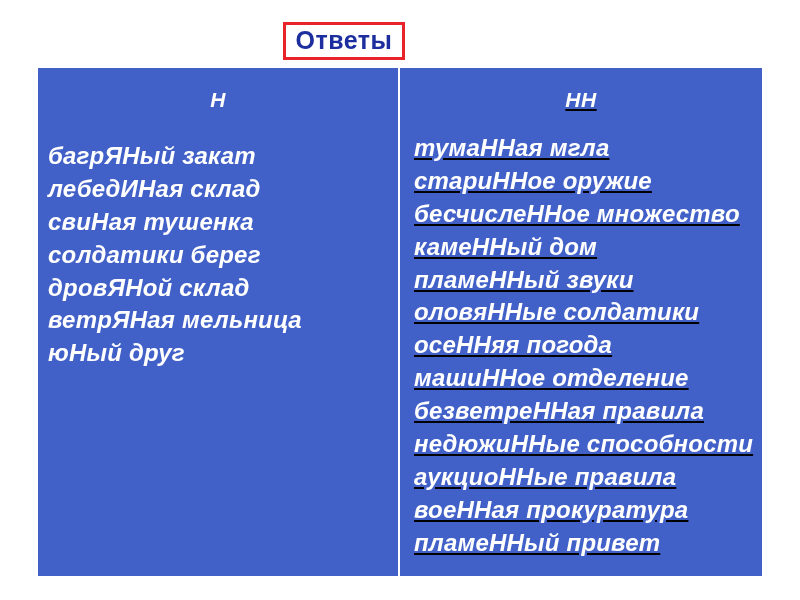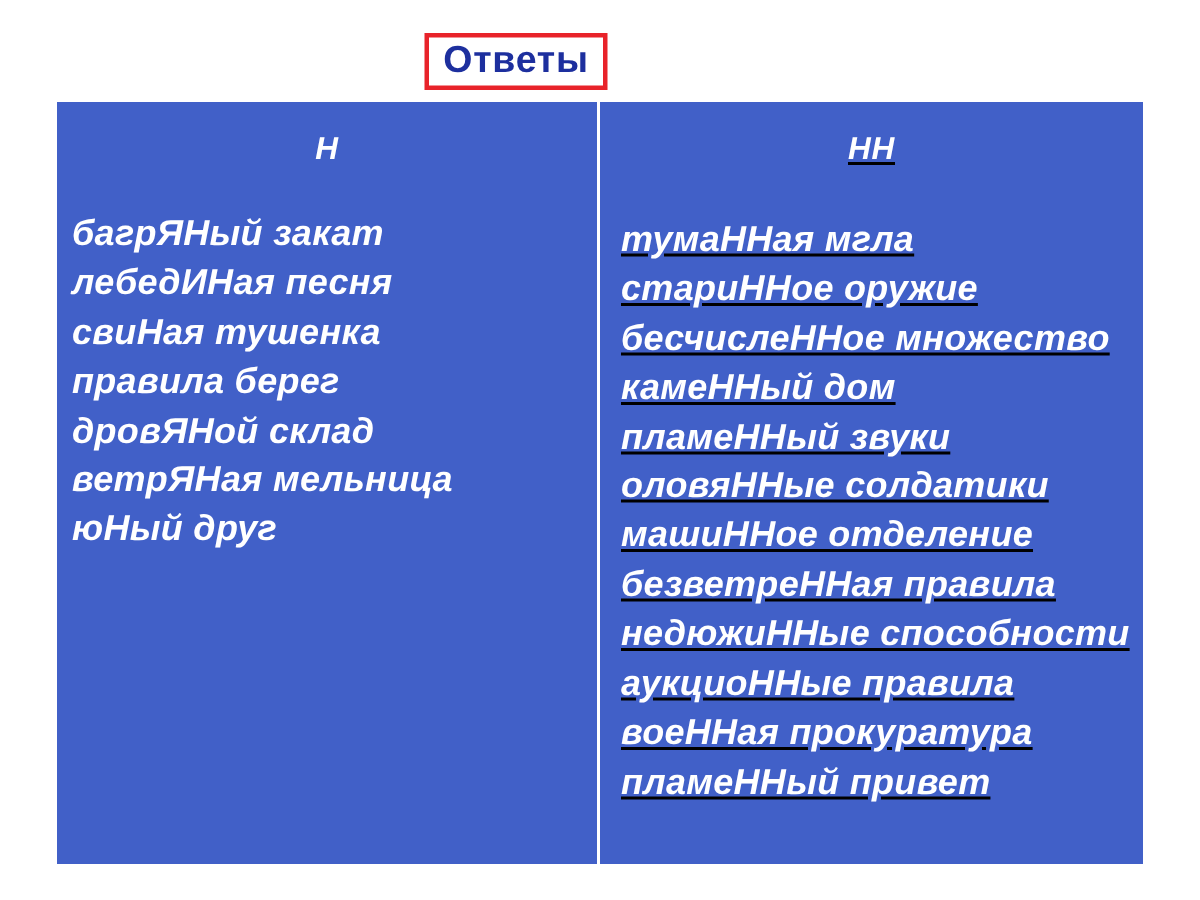--- a/index.html
+++ b/index.html
@@ -77,21 +77,21 @@
   .word-list {
     list-style: none;
     margin: 0;
     padding: 0;
   }
   .col-left .word-list {
     margin-top: 28px;
     padding-left: 10px;
   }
   .col-right .word-list {
-    margin-top: 32px;
+    margin-top: 20px;
     padding-left: 14px;
   }
   .word-item {
     color: #ffffff;
     font-size: 24px;
     font-weight: bold;
     font-style: italic;
     line-height: 1.37;
     white-space: nowrap;
     letter-spacing: 0.2px;
@@ -107,38 +107,39 @@
       <span class="title-text">Ответы</span>
     </span>
   </div>
 
   <div class="table">
 
     <div class="col col-left">
       <div class="col-header">Н</div>
       <ul class="word-list">
         <li class="word-item">багрЯНый закат</li>
-        <li class="word-item">лебедИНая песня</li>
+        <li class="word-item">лебедИНая склад</li>
         <li class="word-item">свиНая тушенка</li>
-        <li class="word-item">правила берег</li>
+        <li class="word-item">солдатики берег</li>
         <li class="word-item">дровЯНой склад</li>
         <li class="word-item">ветрЯНая мельница</li>
         <li class="word-item">юНый друг</li>
       </ul>
     </div>
 
     <div class="col col-right">
       <div class="col-header">НН</div>
       <ul class="word-list">
         <li class="word-item">тумаННая мгла</li>
         <li class="word-item">стариННое оружие</li>
         <li class="word-item">бесчислеННое множество</li>
         <li class="word-item">камеННый дом</li>
         <li class="word-item">пламеННый звуки</li>
         <li class="word-item">оловяННые солдатики</li>
+        <li class="word-item">осеННяя погода</li>
         <li class="word-item">машиННое отделение</li>
         <li class="word-item">безветреННая правила</li>
         <li class="word-item">недюжиННые способности</li>
         <li class="word-item">аукциоННые правила</li>
         <li class="word-item">воеННая прокуратура</li>
         <li class="word-item">пламеННый привет</li>
       </ul>
     </div>
 
   </div>

